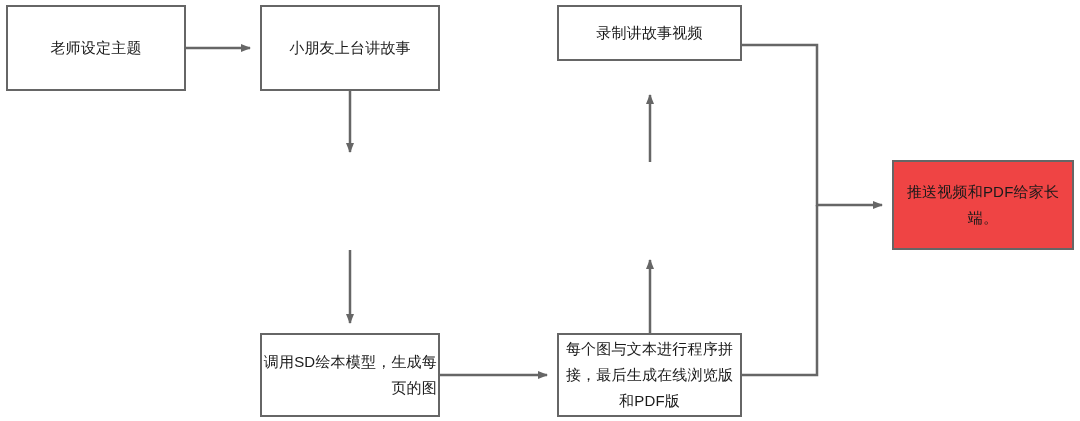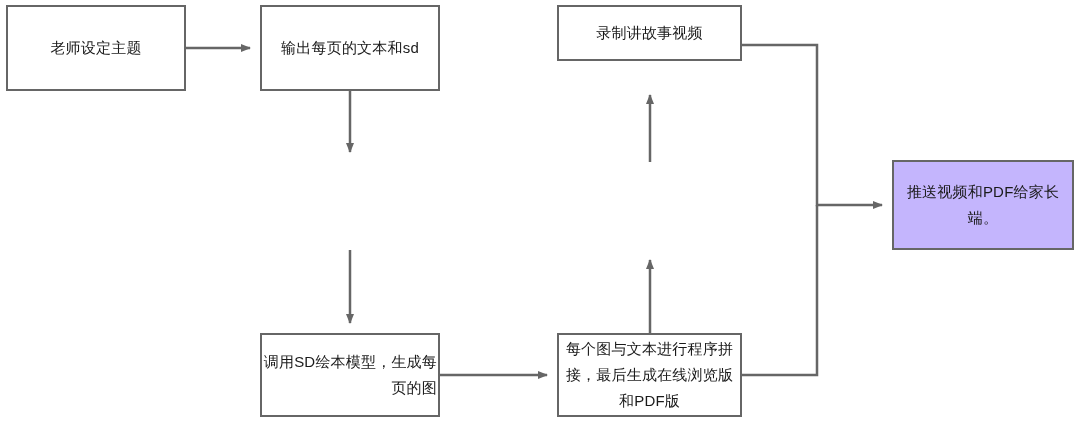--- a/index.html
+++ b/index.html
@@ -67,34 +67,34 @@
     <path d="M 742 375 L 817 375 L 817 205" fill="none" stroke="#666666" stroke-width="2.5" stroke-linejoin="miter"></path>
 
     <path d="M 742 45 L 817 45 L 817 205 L 882 205" fill="none" stroke="#666666" stroke-width="2.5" stroke-linejoin="miter" marker-end="url(#ah)"></path>
   </svg>
 
   <div class="node" style="left: 6px; top: 5px; width: 180px; height: 86px; border-color: rgb(102, 102, 102); background: rgb(255, 255, 255); color: rgb(26, 26, 26);">
     <span>老师设定主题</span>
   </div>
 
   <div class="node" style="left: 260px; top: 5px; width: 180px; height: 86px; border-color: rgb(102, 102, 102); background: rgb(255, 255, 255); color: rgb(26, 26, 26);">
-    <span>输出每页的文本和sd</span>
+    <span>小朋友上台讲故事</span>
   </div>
 
 
   <div class="node" style="left: 260px; top: 333px; width: 180px; height: 84px; border-color: rgb(102, 102, 102); background: rgb(255, 255, 255); color: rgb(26, 26, 26); text-align: right;">
     <span>调用SD绘本模型，生成每页的图</span>
   </div>
 
   <div class="node" style="left: 557px; top: 5px; width: 185px; height: 56px; border-color: rgb(102, 102, 102); background: rgb(255, 255, 255); color: rgb(26, 26, 26);">
     <span>录制讲故事视频</span>
   </div>
 
 
   <div class="node" style="left: 557px; top: 333px; width: 185px; height: 84px; border-color: rgb(102, 102, 102); background: rgb(255, 255, 255); color: rgb(26, 26, 26);">
     <span>每个图与文本进行程序拼接，最后生成在线浏览版和PDF版</span>
   </div>
 
-  <div class="node" style="left: 892px; top: 160px; width: 182px; height: 90px; border-color: rgb(102, 102, 102); background: #c4b5fd; color: rgb(26, 26, 26);">
+  <div class="node" style="left: 892px; top: 160px; width: 182px; height: 90px; border-color: rgb(102, 102, 102); background: #ef4444; color: rgb(26, 26, 26);">
     <span>推送视频和PDF给家长端。</span>
   </div>
 
 </div>
 
 </body></html>

